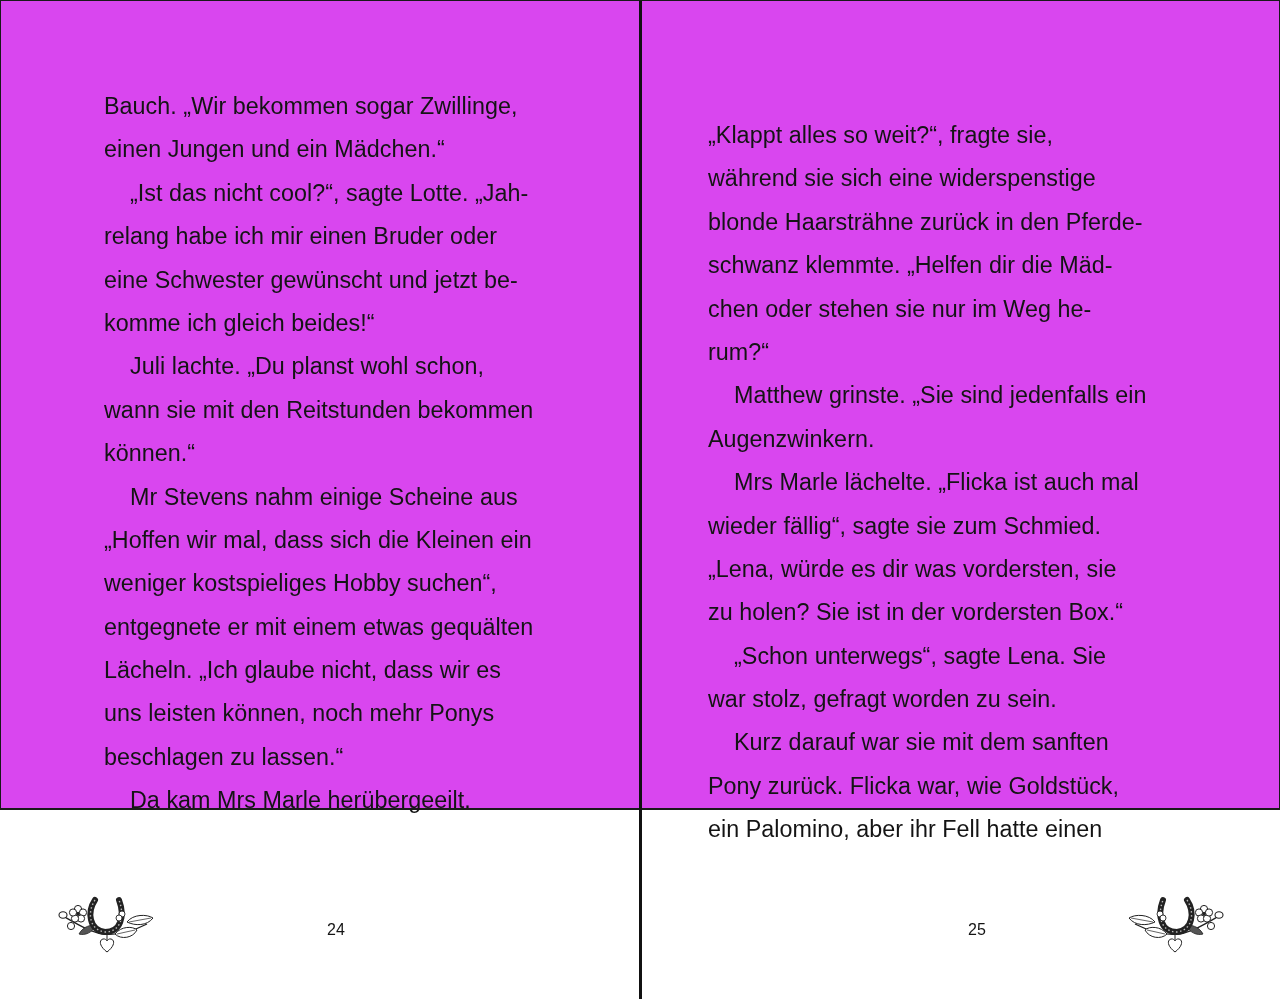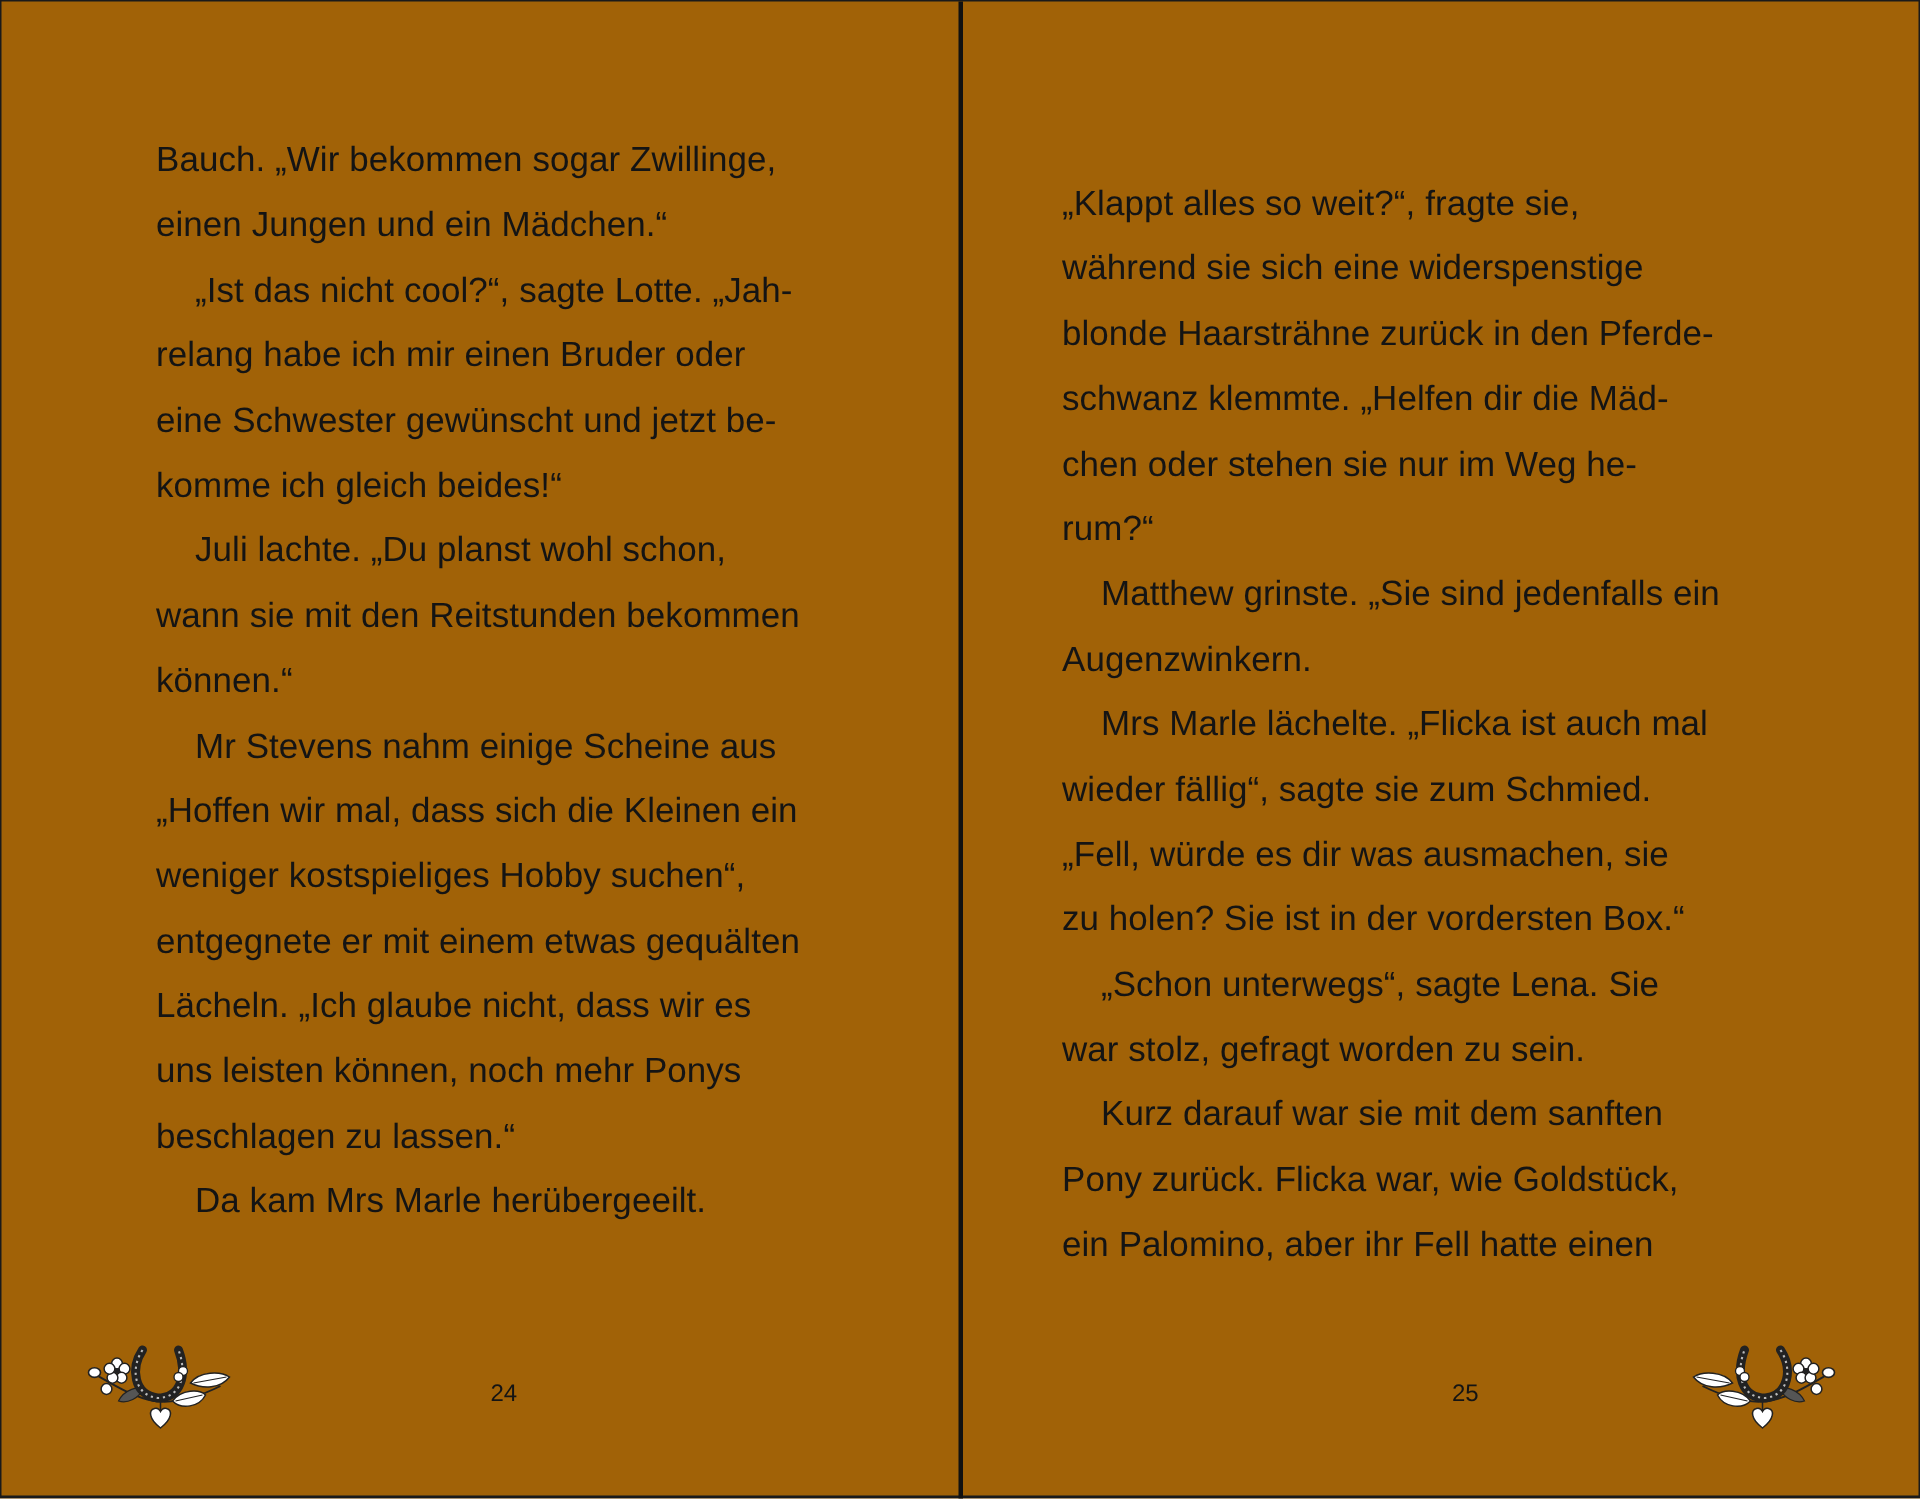--- a/index.html
+++ b/index.html
@@ -12,25 +12,25 @@
       height: 999px;
       position: relative;
       overflow: hidden;
       font-family: "Liberation Sans", "DejaVu Sans", sans-serif;
       color: #141414;
     }
     .spread {
       position: absolute;
       left: 0; top: 0;
       width: 1280px;
-      height: 999px;
+      height: 810px;
       box-sizing: border-box;
       border: 1px solid #1a1a1a;
       border-bottom: 2px solid #1a1a1a;
-      background: #a16207;
+      background: #d946ef;
     }
     .gutter {
       position: absolute;
       left: 638px;
       top: 0;
       width: 3px;
       height: 999px;
       background: #111111;
     }
     .page {
@@ -154,21 +154,21 @@
       <span class="line">„Klappt alles so weit?“, fragte sie,</span>
       <span class="line">während sie sich eine widerspenstige</span>
       <span class="line">blonde Haarsträhne zurück in den Pferde-</span>
       <span class="line">schwanz klemmte. „Helfen dir die Mäd-</span>
       <span class="line">chen oder stehen sie nur im Weg he-</span>
       <span class="line">rum?“</span>
       <span class="line indent">Matthew grinste. „Sie sind jedenfalls ein</span>
       <span class="line">Augenzwinkern.</span>
       <span class="line indent">Mrs Marle lächelte. „Flicka ist auch mal</span>
       <span class="line">wieder fällig“, sagte sie zum Schmied.</span>
-      <span class="line">„Fell, würde es dir was ausmachen, sie</span>
+      <span class="line">„Lena, würde es dir was vordersten, sie</span>
       <span class="line">zu holen? Sie ist in der vordersten Box.“</span>
       <span class="line indent">„Schon unterwegs“, sagte Lena. Sie</span>
       <span class="line">war stolz, gefragt worden zu sein.</span>
       <span class="line indent">Kurz darauf war sie mit dem sanften</span>
       <span class="line">Pony zurück. Flicka war, wie Goldstück,</span>
       <span class="line">ein Palomino, aber ihr Fell hatte einen</span>
     </div>
 
     <span class="page-number">25</span>
 

